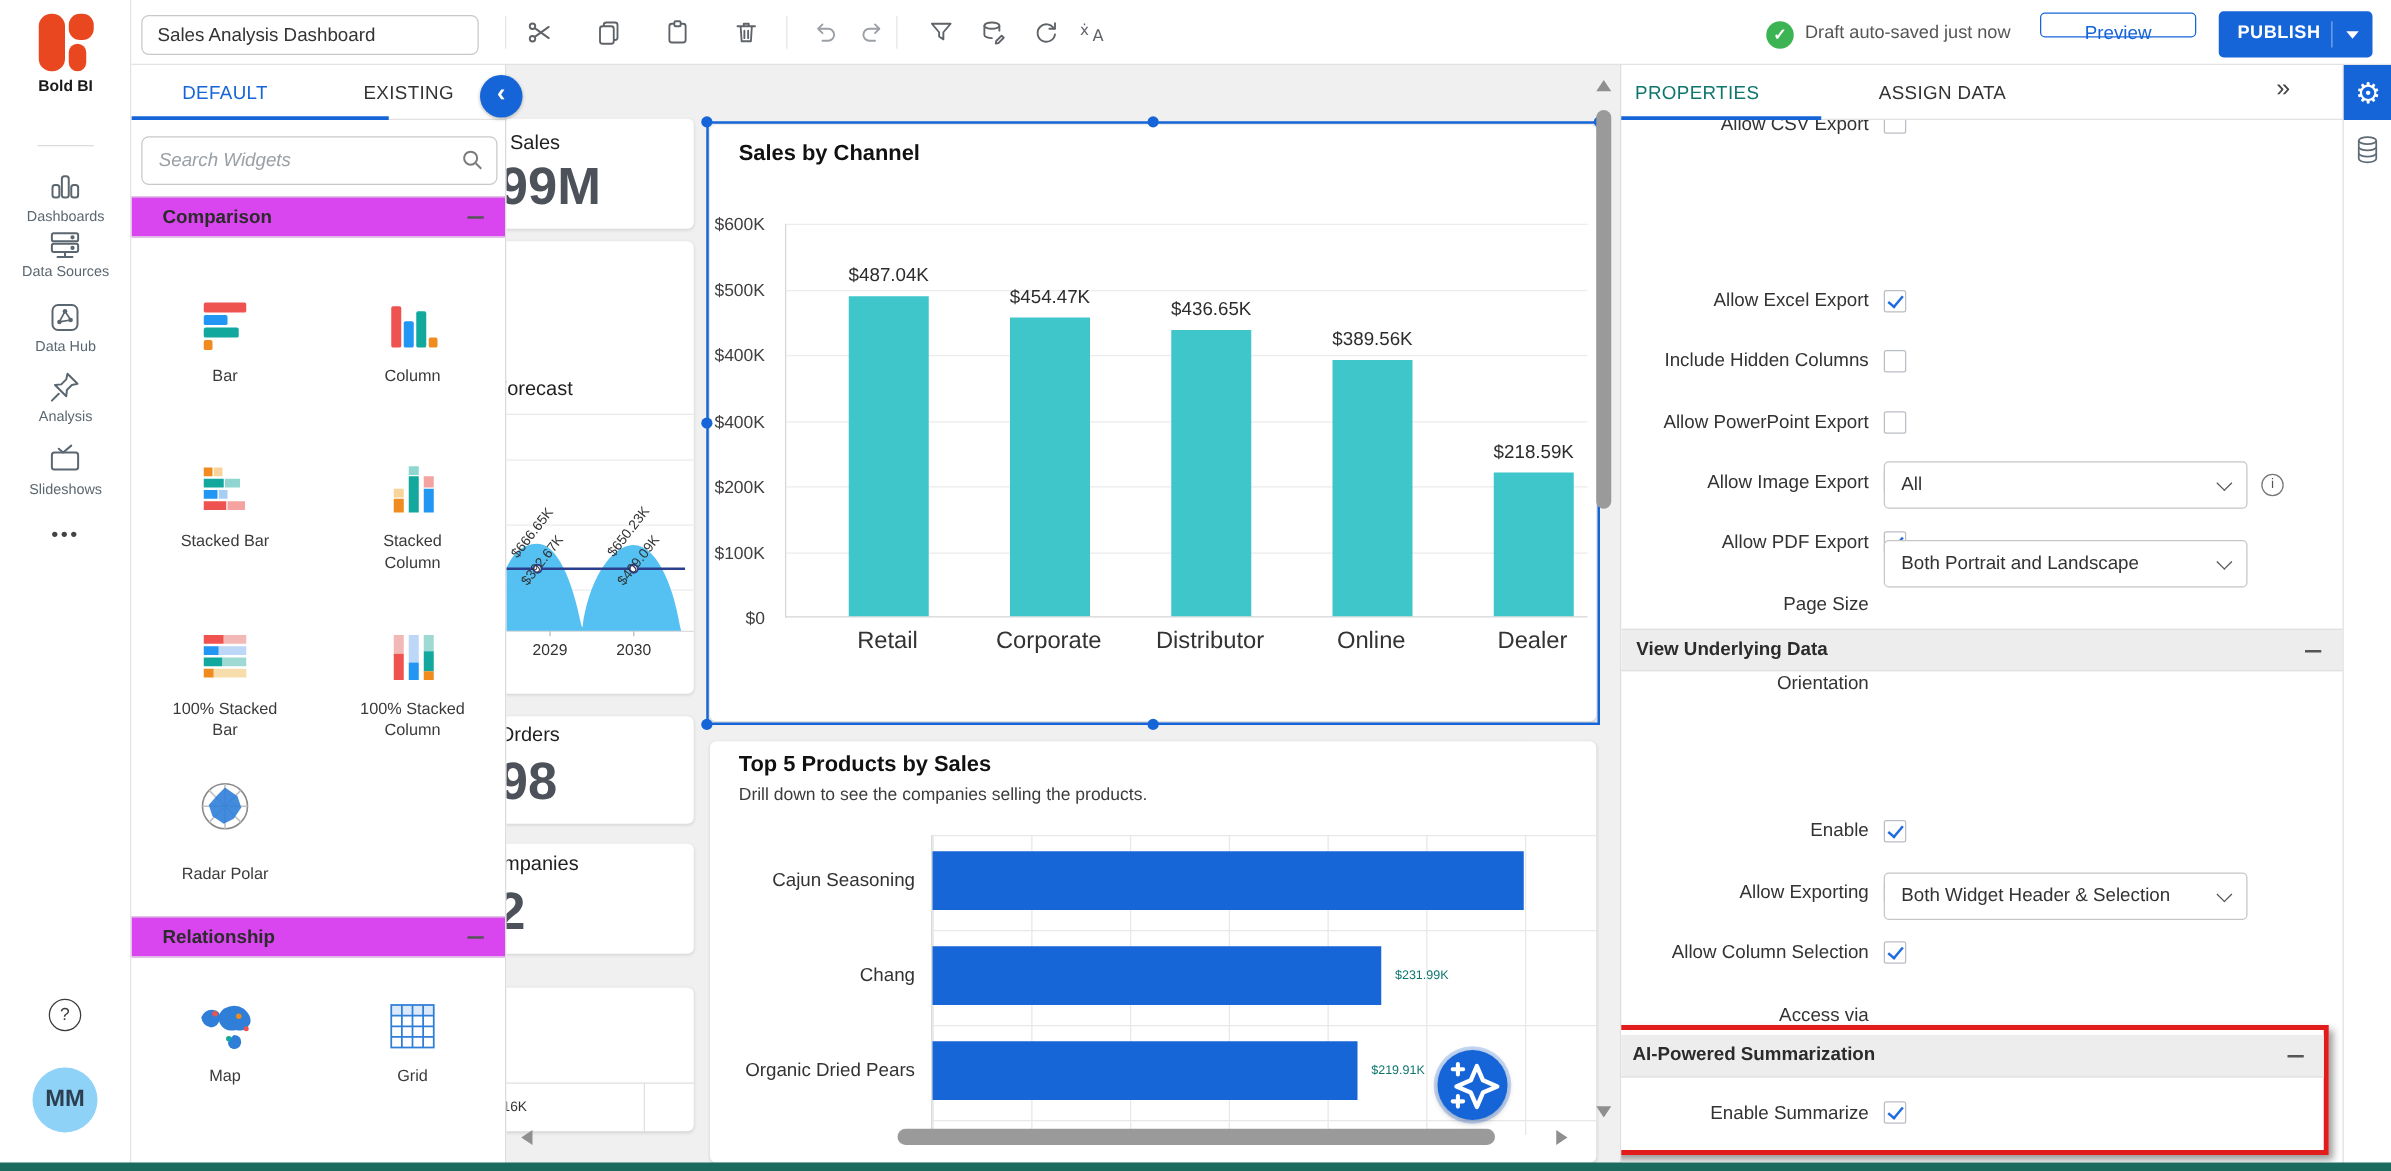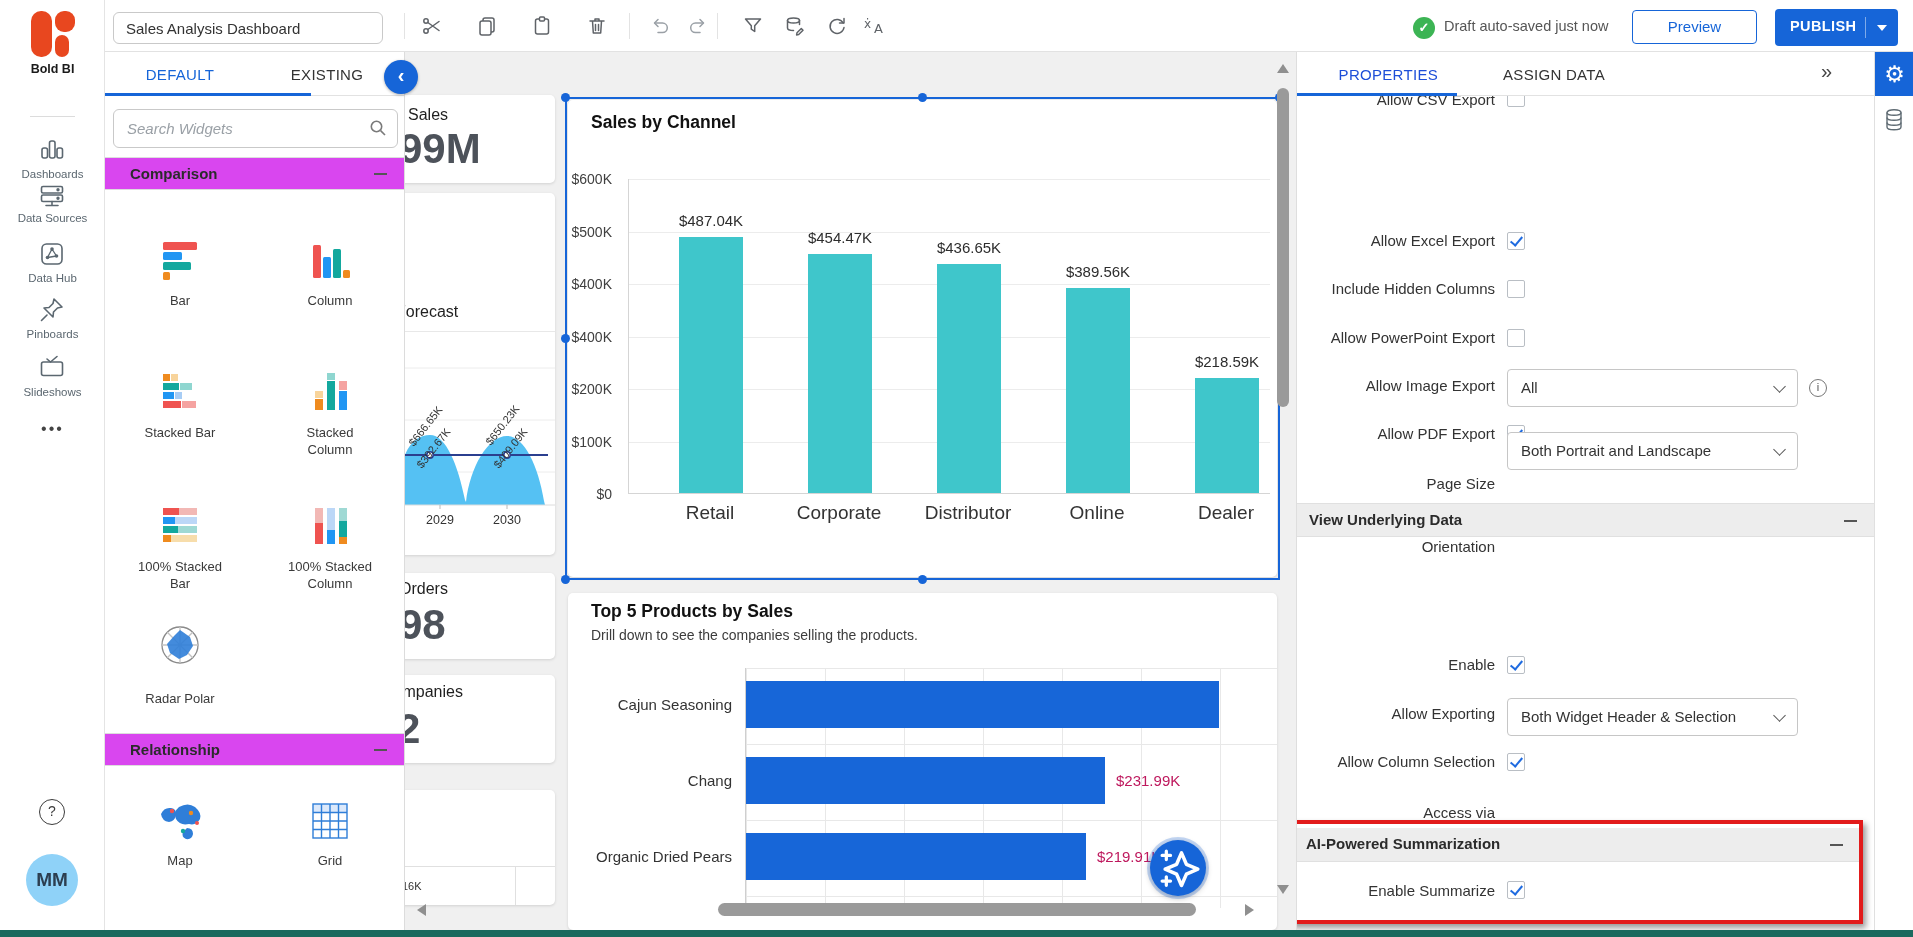--- a/index.html
+++ b/index.html
@@ -8,21 +8,21 @@
   .abs{position:absolute}
   .icon-stroke{stroke:#5f6368;stroke-width:1.5;fill:none;stroke-linecap:round;stroke-linejoin:round}
   .rail-stroke{stroke:#5b6770;stroke-width:1.6;fill:none;stroke-linecap:round;stroke-linejoin:round}
   
   #topbar{position:absolute;left:105px;top:0;width:1808px;height:52px;background:#fff;border-bottom:1px solid #e2e2e2;z-index:25}
   #title-input{position:absolute;left:8px;top:12px;width:270px;height:32px;border:1px solid #c9c9c9;border-radius:6px;padding:0 12px;font-size:15px;color:#333;outline:none;font-family:"Liberation Sans",sans-serif}
   .tbtn{position:absolute;top:14px;width:24px;height:24px;cursor:pointer}
   .vsep{position:absolute;top:13px;width:1px;height:26px;background:#e3e3e3}
   #autosave-check{position:absolute;left:1308px;top:17px;width:22px;height:22px;border-radius:50%;background:#3cb454;color:#fff;font-size:13px;line-height:22px;text-align:center;font-weight:bold}
   #autosave-text{position:absolute;left:1339px;top:18px;font-size:14.5px;color:#555}
-  #preview-btn{position:absolute;left:1527px;top:10px;width:125px;height:34px;border:1px solid #1665d8;border-radius:4px;background:#fff;color:#1665d8;font-size:15px;line-height:32px;text-align:center;cursor:pointer}
+  #preview-btn{position:absolute;left:1527px;top:10px;width:125px;height:20px;border:1px solid #1665d8;border-radius:4px;background:#fff;color:#1665d8;font-size:15px;line-height:32px;text-align:center;cursor:pointer}
   #publish-btn{position:absolute;left:1670px;top:9px;width:123px;height:37px;border-radius:4px;background:#1665d8;cursor:pointer}
   #publish-btn .plabel{position:absolute;left:15px;top:9px;color:#fff;font-size:14.5px;font-weight:bold;letter-spacing:.4px}
   #publish-btn .pdivider{position:absolute;right:32px;top:8px;width:1px;height:21px;background:rgba(255,255,255,.45)}
   #publish-btn .caret{position:absolute;right:11px;top:16px;width:0;height:0;border-left:5px solid transparent;border-right:5px solid transparent;border-top:6px solid #fff}
   
   #left-rail{position:absolute;left:0;top:0;width:105px;height:937px;background:#fff;border-right:1px solid #e4e4e4;z-index:30}
   .navlbl{position:absolute;width:105px;text-align:center;font-size:11.5px;color:#5b6770}
   
   #widget-panel{position:absolute;left:105px;top:52px;width:300px;height:878px;background:#fff;border-right:1px solid #dcdcdc;z-index:20;overflow:hidden}
   .tab{position:absolute;top:14px;width:130px;text-align:center;font-size:15px;font-weight:normal;letter-spacing:.3px;cursor:pointer}
@@ -42,21 +42,21 @@
   .chart-subtitle{position:absolute;font-size:14px;color:#3c3c3c}
   .ytick{position:absolute;left:0;width:44px;text-align:right;font-size:14px;color:#3f3f3f;height:16px;line-height:16px}
   .gridline-h{position:absolute;left:0;right:0;height:1px;background:#ececec}
   .gridline-v{position:absolute;top:0;bottom:0;width:1px;background:#e8e8e8}
   .gridrow{position:absolute;left:0;right:0;height:1px;background:#e8e8e8}
   .vbar{position:absolute;bottom:0;width:64px;cursor:pointer}
   .vbar-label{position:absolute;width:130px;text-align:center;font-size:15px;color:#2d2d2d}
   .vcat{position:absolute;top:4px;width:130px;text-align:center;font-size:19px;color:#333}
   .hbar{position:absolute;left:0;height:47px;cursor:pointer}
   .hcat{position:absolute;left:0;width:164px;text-align:right;font-size:15px;color:#333;height:17px;line-height:17px}
-  .hval{position:absolute;font-size:15px;color:#be185d;height:17px;line-height:17px}
+  .hval{position:absolute;font-size:10px;color:#0f766e;height:17px;line-height:17px}
   #selection-box{position:absolute;left:160px;top:45px;width:715px;height:483px;border:2px solid #1665d8;z-index:5;pointer-events:none}
   .seldot{position:absolute;width:9px;height:9px;border-radius:50%;background:#1665d8;z-index:6}
   #ai-button{position:absolute;left:745px;top:788px;width:56px;height:56px;border-radius:50%;background:#1665d8;z-index:9;cursor:pointer;box-shadow:0 0 0 3px rgba(22,101,216,.25),0 2px 6px rgba(0,0,0,.3)}
   .tri-up{width:0;height:0;border-left:6px solid transparent;border-right:6px solid transparent;border-bottom:9px solid #8f8f8f}
   .tri-down{width:0;height:0;border-left:6px solid transparent;border-right:6px solid transparent;border-top:9px solid #8f8f8f}
   .tri-left{width:0;height:0;border-top:6px solid transparent;border-bottom:6px solid transparent;border-right:9px solid #8f8f8f}
   .tri-right{width:0;height:0;border-top:6px solid transparent;border-bottom:6px solid transparent;border-left:9px solid #8f8f8f}
   .sb-thumb{position:absolute;background:#9a9a9a;border-radius:7px;z-index:8;cursor:grab}
   
   #right-panel{position:absolute;left:1296px;top:52px;width:578px;height:885px;background:#fff;border-left:1px solid #dedede;z-index:20}
@@ -203,21 +203,21 @@
     <div class="navlbl" style="top:272px">Data Hub</div>
 
     <div class="abs" style="left:38px;top:296px;width:28px;height:28px">
       <svg viewBox="0 0 28 28" width="28" height="28">
           <g class="rail-stroke">
             <path d="M16 3 l8 8 -4.5 1 -4 4 -0.5 5 -9 -9 5 -0.5 4 -4 z"></path>
             <path d="M9 19 L3.5 24.5"></path>
           </g>
         </svg>
     </div>
-    <div class="navlbl" style="top:328px">Pinboards</div>
+    <div class="navlbl" style="top:328px">Analysis</div>
 
     <div class="abs" style="left:38px;top:354px;width:28px;height:28px">
       <svg viewBox="0 0 28 28" width="28" height="28">
           <g class="rail-stroke">
             <polyline points="9,5 12.5,8 19,2.5"></polyline>
             <rect x="3.5" y="8" width="21" height="13.5" rx="2"></rect>
           </g>
         </svg>
     </div>
     <div class="navlbl" style="top:386px">Slideshows</div>
@@ -481,21 +481,21 @@
     <div class="abs tri-up" style="left:872px;top:12px;z-index:8"></div>
     <div class="sb-thumb" style="left:872px;top:36px;width:12px;height:319px"></div>
     <div class="abs tri-down" style="left:872px;top:833px;z-index:8"></div>
     <div class="abs tri-left" style="left:12px;top:852px;z-index:8"></div>
     <div class="sb-thumb" style="left:313px;top:851px;width:478px;height:13px"></div>
     <div class="abs tri-right" style="left:840px;top:852px;z-index:8"></div>
   </div>
 
   <div id="right-panel">
     <div class="abs" style="left:0;top:0;width:578px;height:44px;border-bottom:1px solid #e2e2e2">
-      <div class="tab" style="left:11px;width:130px;text-align:right;color:#1d4ed8">PROPERTIES</div>
+      <div class="tab" style="left:11px;width:130px;text-align:left;color:#0f766e">PROPERTIES</div>
       <div class="tab" style="left:177px;width:160px;color:#333">ASSIGN DATA</div>
       <div class="abs" style="left:524px;top:8px;font-size:20px;color:#444;cursor:pointer">»</div>
       <div class="abs" style="left:0;top:41px;width:160px;height:3px;background:#1665d8"></div>
     </div>
 
     <div id="props-content">
 
       <div class="prow-label" style="top:-5px">Allow CSV Export</div>
       <div class="cb" style="left:210px;top:-7px"></div>
 

